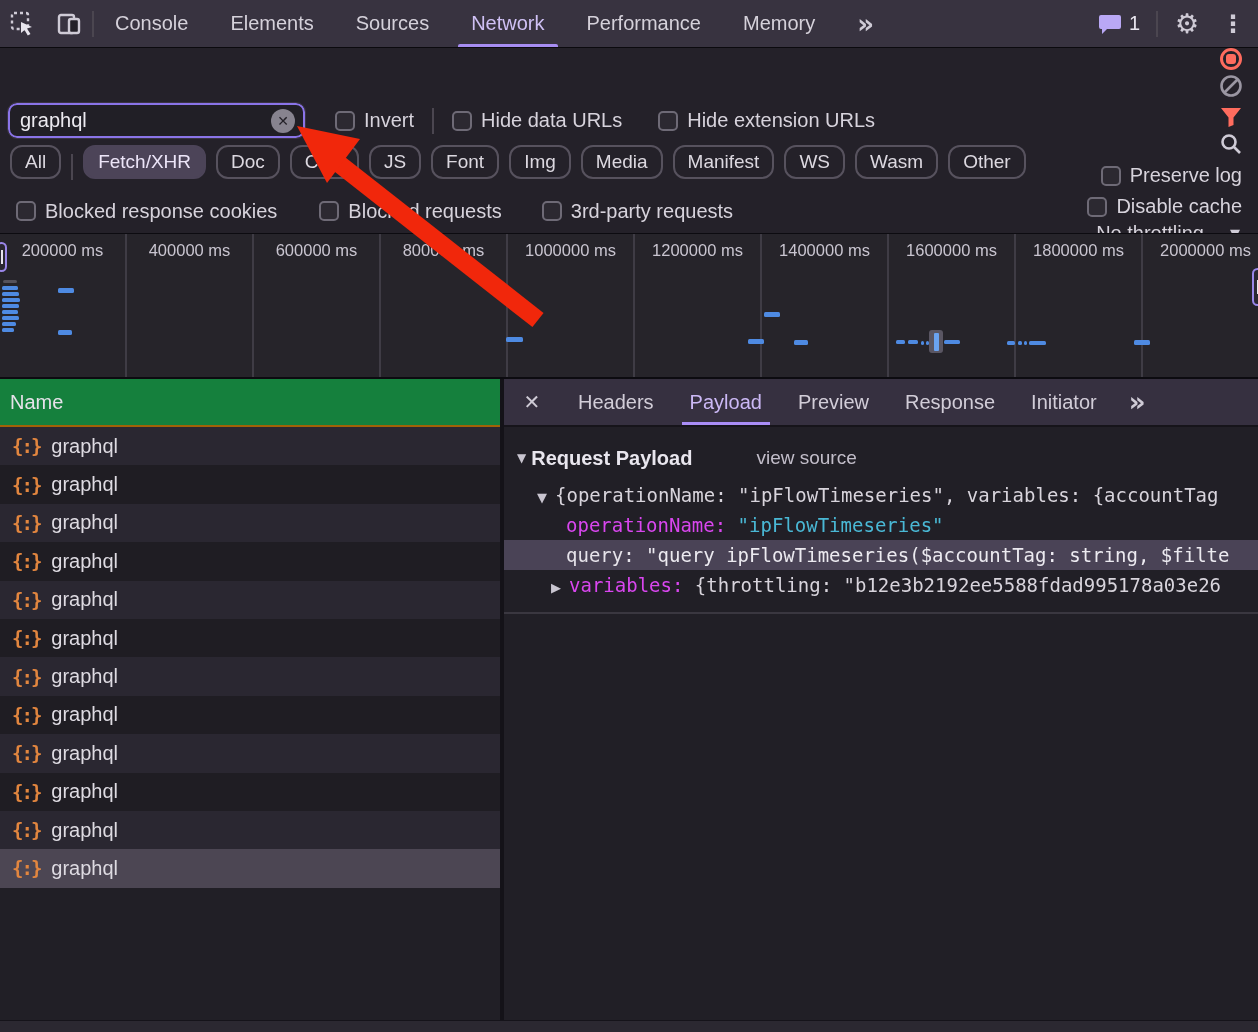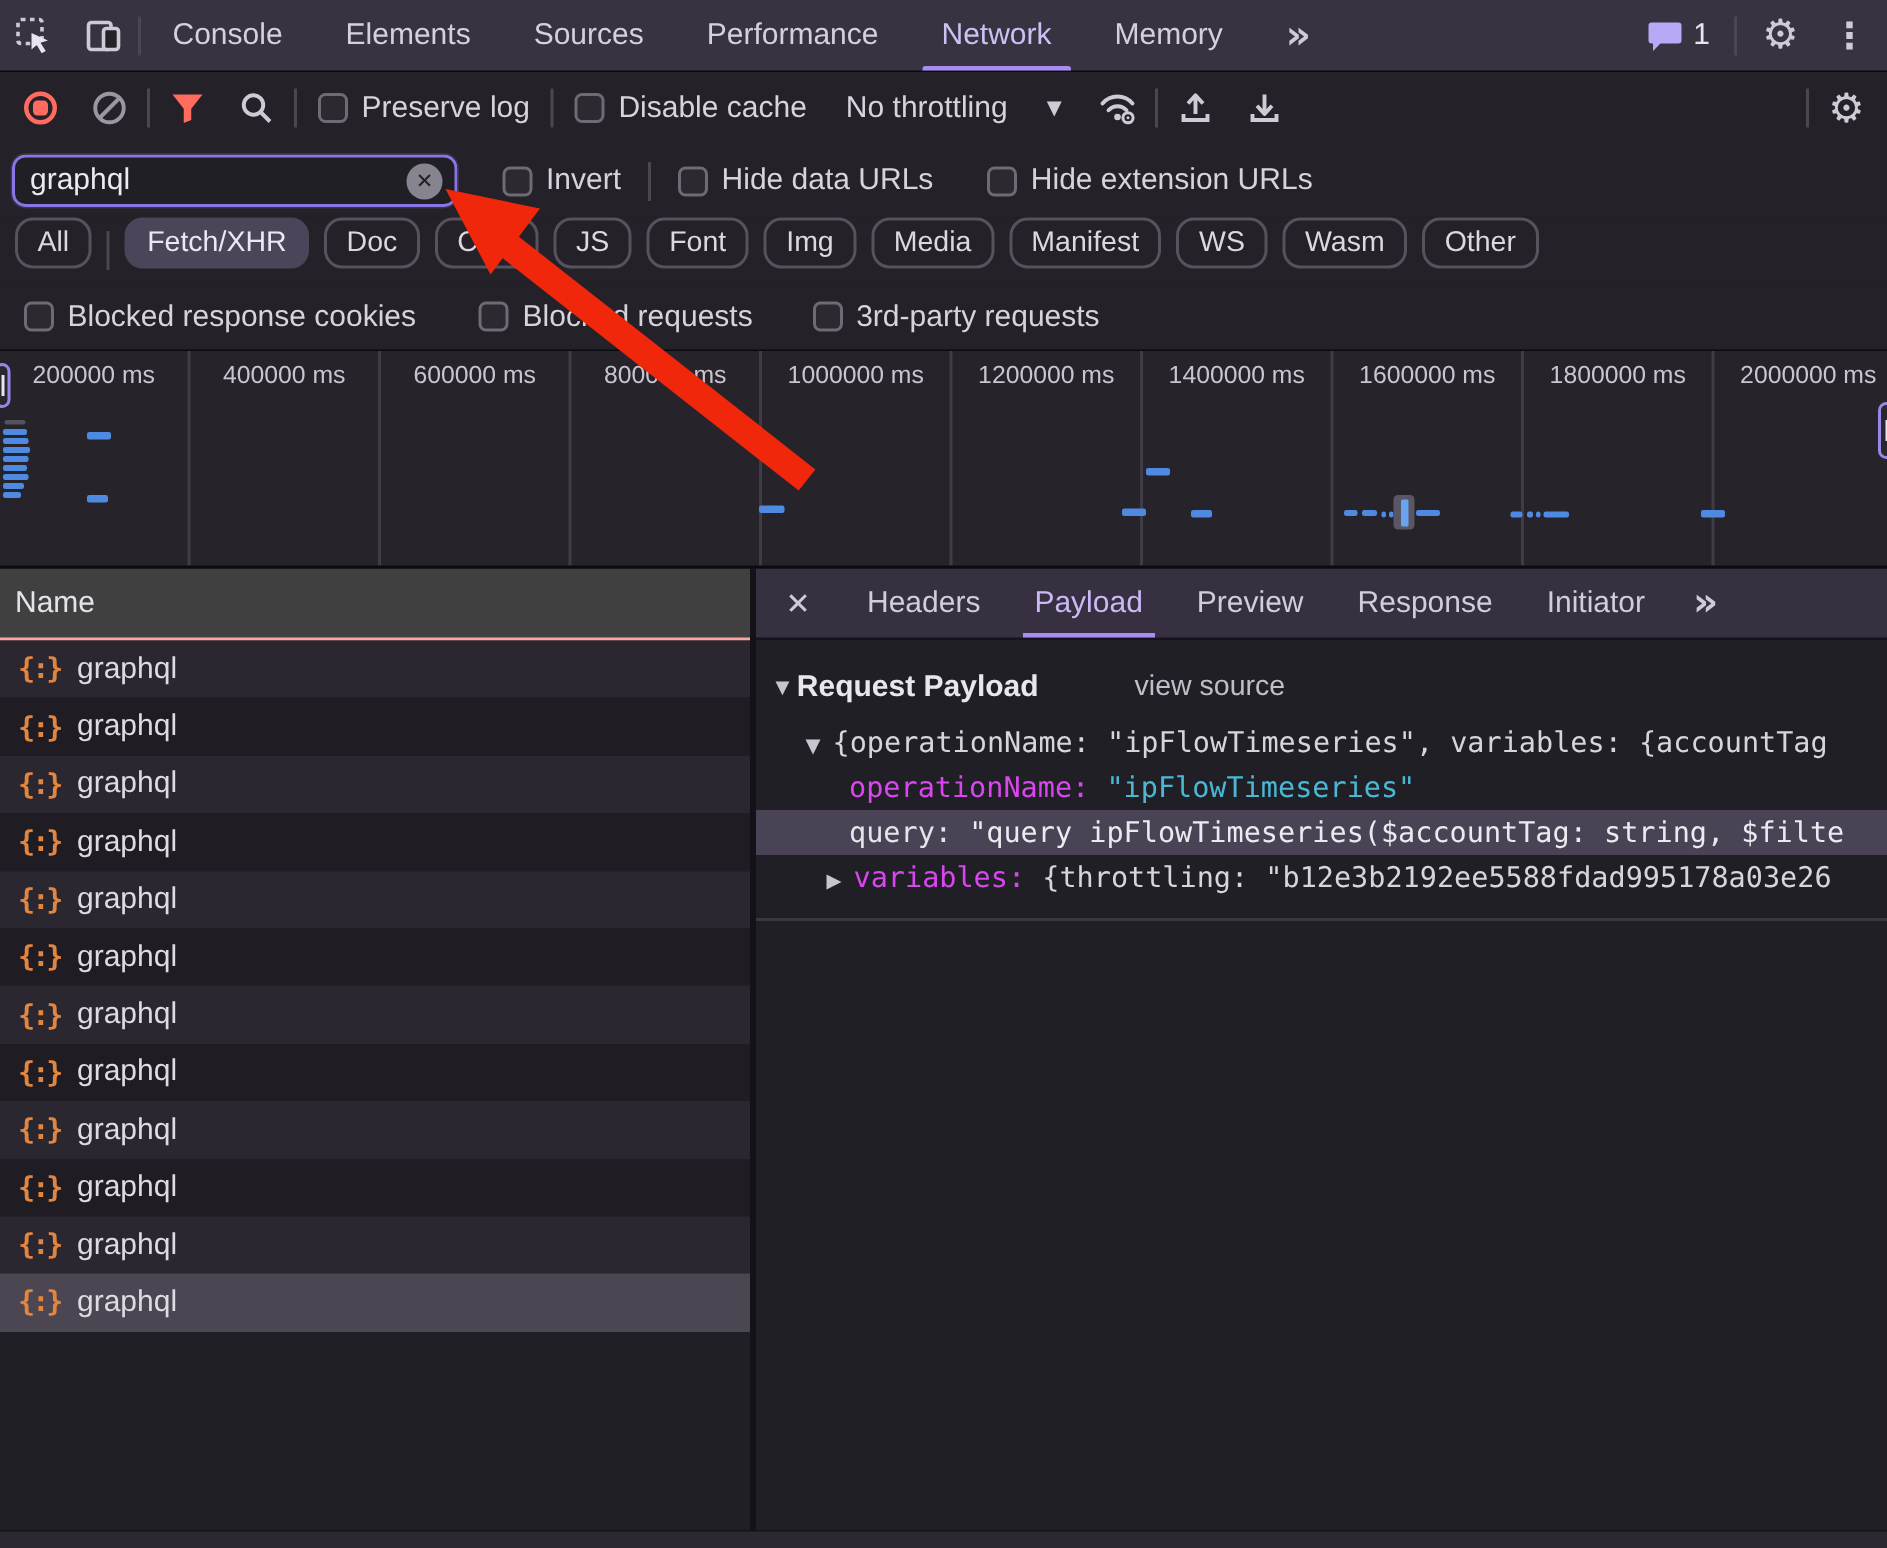--- a/index.html
+++ b/index.html
@@ -12,21 +12,21 @@
   .tabbar .iconbtn { width:46px; display:flex; align-items:center; justify-content:center; }
   .vdiv { width:2px; height:26px; background:#4b4650; align-self:center; }
   .tab { display:flex; align-items:center; padding:0 21px; font-size:20px; color:#d5d1da; position:relative; }
   .tab.active { color:#cfc0f4; }
   .tab.active::after { content:""; position:absolute; left:8px; right:8px; bottom:0; height:3px; background:#a78df2; border-radius:2px 2px 0 0; }
   .tabbar-right { margin-left:auto; display:flex; align-items:center; gap:6px; padding-right:8px; }
   .msgwrap { display:flex; align-items:center; gap:7px; padding:0 10px; }
   .msgcount { font-size:20px; color:#e8e5ee; }
 
   
-  .toolbar { height:48px; background:#242129; display:flex; align-items:center; gap:4px; padding:0 6px; }
+  .toolbar { height:48px; background:#242129; display:flex; align-items:flex-end; gap:4px; padding:0 6px;flex-direction:column; }
   .toolbtn { width:42px; height:40px; display:flex; align-items:center; justify-content:center; }
   .rec { width:22px; height:22px; border:3px solid #ff6b5e; border-radius:50%; display:flex; align-items:center; justify-content:center; }
   .rec .sq { width:10px; height:10px; background:#ff6b5e; border-radius:3px; }
   .check { display:flex; align-items:center; gap:9px; padding:0 10px; }
   .cbox { width:20px; height:20px; border:2px solid #6e6a76; border-radius:5px; background:#2c2931; flex:0 0 auto; }
   .clabel { font-size:20px; color:#d7d3dc; white-space:nowrap; }
   .throttle { display:flex; align-items:center; gap:26px; padding:0 12px; }
   .caret { font-size:13px; color:#cfcbd6; }
   .toolbar .spacer { flex:1; }
 
@@ -56,21 +56,21 @@
   .wmarker .tick { width:5px; height:18px; background:#6aa3f0; border-radius:1px; }
   .grip { position:absolute; border:2px solid #9a86e8; background:#2a2731; border-radius:6px; display:flex; align-items:center; justify-content:center; }
   .grip .bar { width:2px; height:14px; background:#e8e5ee; }
 
   
   .main { display:flex; height:641px; }
   .panel-left { width:500px; flex:0 0 auto; background:#211f26; display:flex; flex-direction:column; overflow:hidden; }
   .panel-div { width:4px; flex:0 0 auto; background:#141218; }
   .panel-right { flex:1; background:#211f26; display:flex; flex-direction:column; overflow:hidden; }
 
-  .listhead { height:48px; background:#404040; border-bottom:2px solid #fca5a5; display:flex; align-items:center; padding:0 10px; font-size:20px; color:#e6e2ea; flex:0 0 auto; }
+  .listhead { height:48px; background:#15803d; border-bottom:2px solid #a16207; display:flex; align-items:center; padding:0 10px; font-size:20px; color:#e6e2ea; flex:0 0 auto; }
   .req-row { height:38.4px; display:flex; align-items:center; gap:11px; padding:0 12px; font-size:20px; color:#dedbe2; flex:0 0 auto; }
   .req-row:nth-child(odd) { background:#2a2731; }
   .req-row:nth-child(even) { background:#1f1d23; }
   .req-row.selected { background:#4c4653; }
   .json-ic { font-family:"DejaVu Sans Mono", monospace; font-size:19px; font-weight:bold; color:#e2863f; letter-spacing:-2px; }
 
   .dtabs { height:48px; background:#363040; border-bottom:2px solid #16141a; display:flex; align-items:stretch; flex:0 0 auto; }
   .dtabs .closebtn { width:56px; display:flex; align-items:center; justify-content:center; font-size:20px; }
   .dtab { display:flex; align-items:center; padding:0 18px; font-size:20px; color:#d2cdd8; position:relative; }
   .dtab.active { color:#cbb8f5; }
@@ -122,25 +122,25 @@
   <div class="vdiv"></div>
   <div class="tab">
       <span>Console</span>
     </div>
   <div class="tab">
       <span>Elements</span>
     </div>
   <div class="tab">
       <span>Sources</span>
     </div>
-  <div class="tab">
-      <span>Performance</span>
-    </div>
   <div class="tab active">
       <span>Network</span>
+    </div>
+  <div class="tab">
+      <span>Performance</span>
     </div>
   <div class="tab">
       <span>Memory</span>
     </div>
   <div class="tab">
       <span class="icon" style="font-size:26px;font-weight:bold;">»</span>
     </div>
   <div class="tabbar-right">
     <div class="msgwrap">
       <span>

